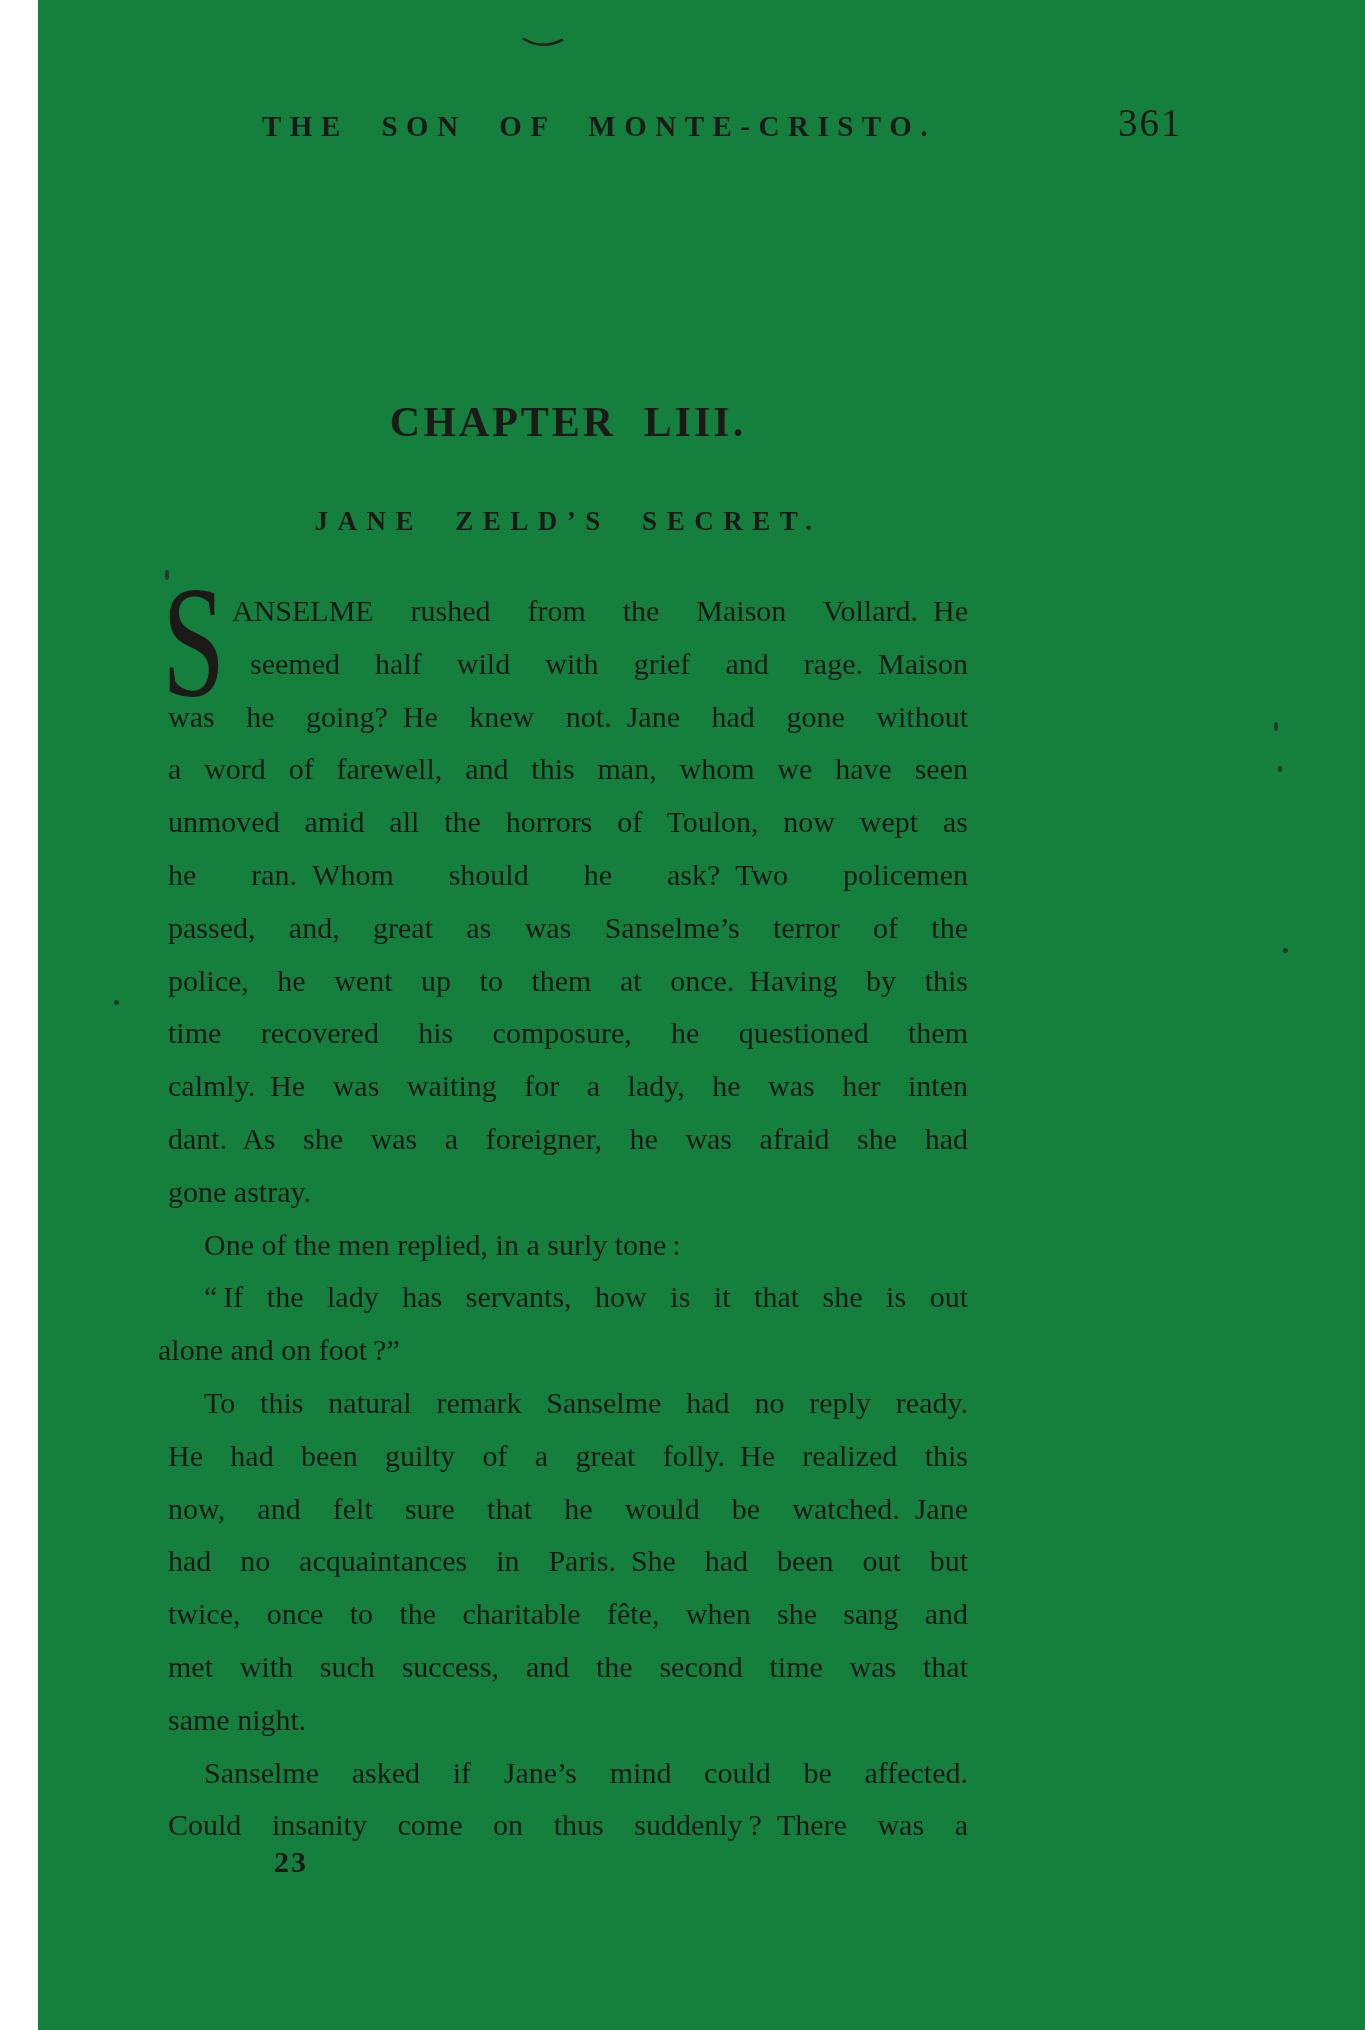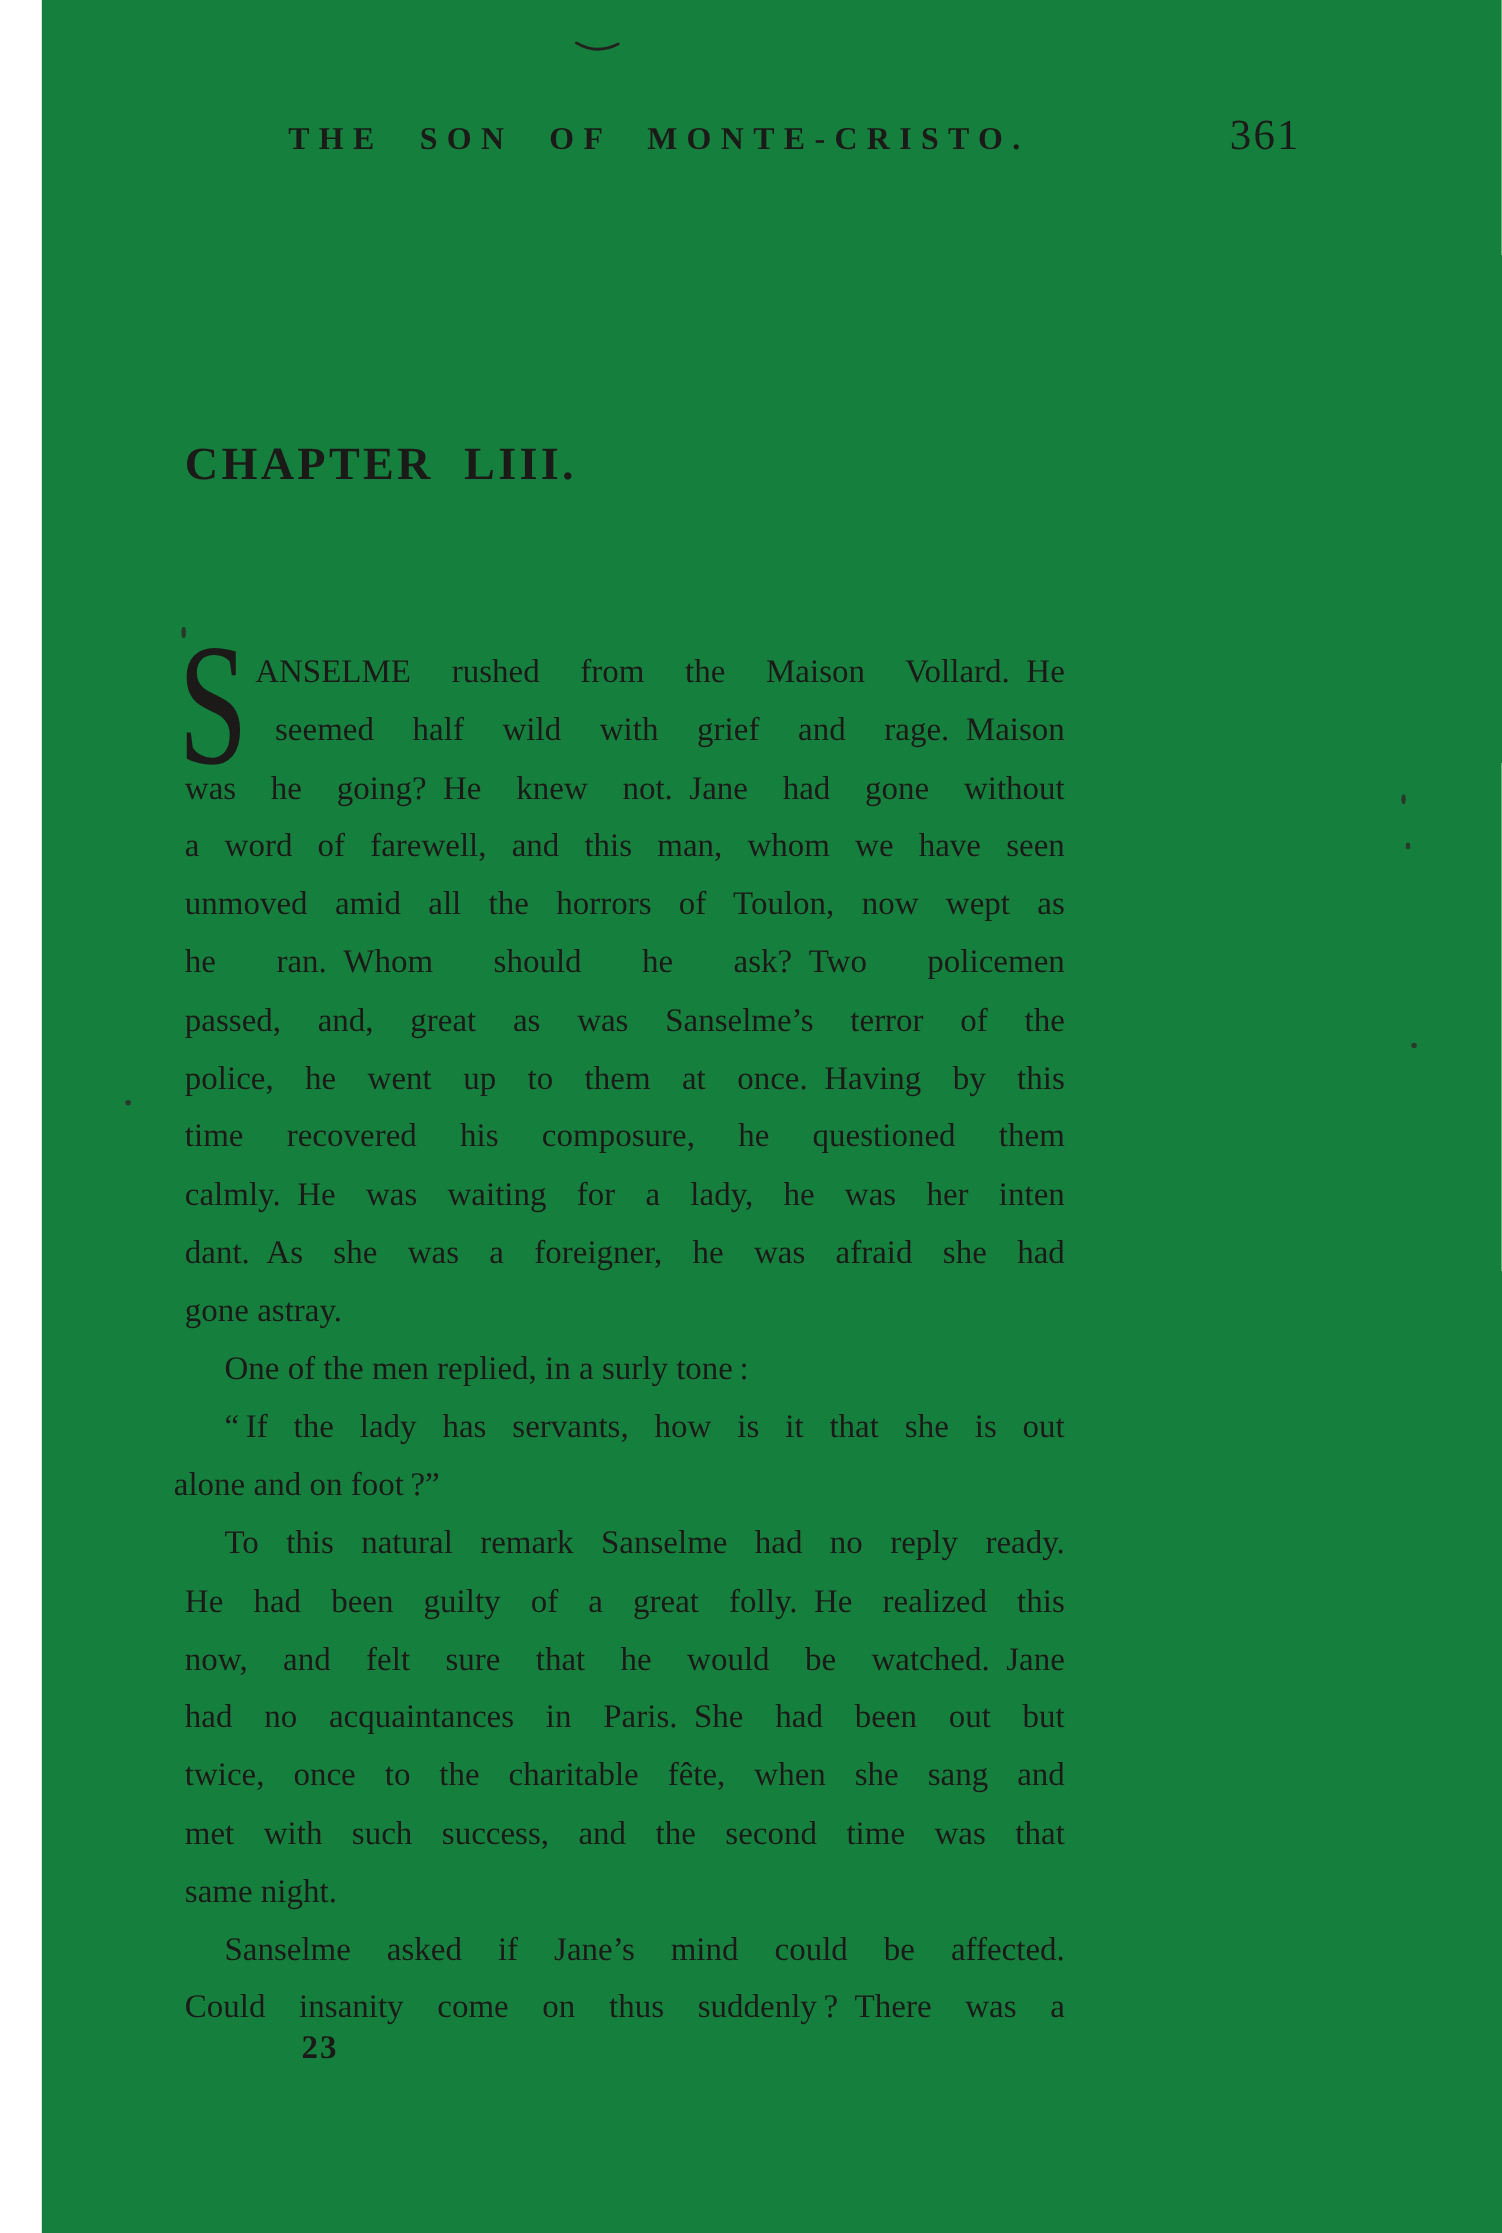--- a/index.html
+++ b/index.html
@@ -19,21 +19,21 @@
     letter-spacing:8.5px;word-spacing:17px;
     white-space:nowrap;
   }
   .page-number{
     position:absolute;left:1080px;top:100px;
     font-size:39px;font-weight:400;letter-spacing:2px;
   }
   
   .chapter-heading{
     position:absolute;left:130px;top:398px;width:800px;
-    text-align:left;
+    text-align:center;
     font-size:42px;font-weight:700;
     letter-spacing:3px;word-spacing:14px;
   }
   .chapter-subtitle{
     position:absolute;left:130px;top:506px;width:800px;
     text-align:center;
     font-size:27px;font-weight:700;
     letter-spacing:9.5px;word-spacing:16px;
     white-space:nowrap;
   }
@@ -81,20 +81,21 @@
 <div class="page">
 
   <svg class="squiggle" width="44" height="18" viewBox="0 0 44 18">
     <path d="M2 5 Q 20 16 40 6" stroke="#23201e" stroke-width="2.6" fill="none" stroke-linecap="round"></path>
   </svg>
 
   <div class="header-title">THE SON OF MONTE-CRISTO.</div>
   <div class="page-number">361</div>
 
   <div class="chapter-heading">CHAPTER LIII.</div>
+  <div class="chapter-subtitle">JANE ZELD’S SECRET.</div>
 
   <div class="body-text">
     <span class="drop-cap">S</span>
 
     <div class="line dc1">ANSELME rushed from the Maison Vollard. He</div>
     <div class="line dc2">seemed half wild with grief and rage. Maison</div>
     <div class="line">was he going? He knew not. Jane had gone without</div>
     <div class="line">a word of farewell, and this man, whom we have seen</div>
     <div class="line">unmoved amid all the horrors of Toulon, now wept as</div>
     <div class="line">he ran. Whom should he ask? Two policemen</div>

